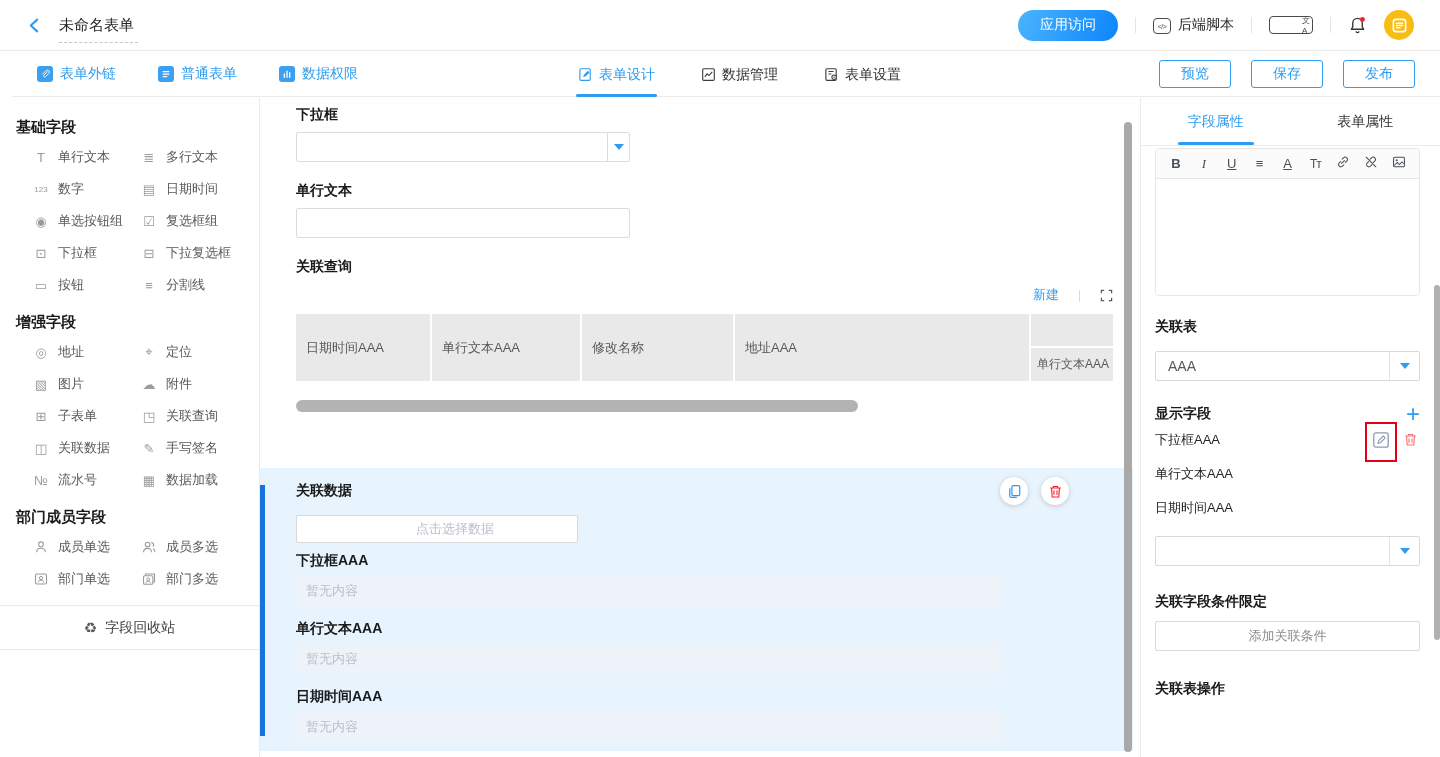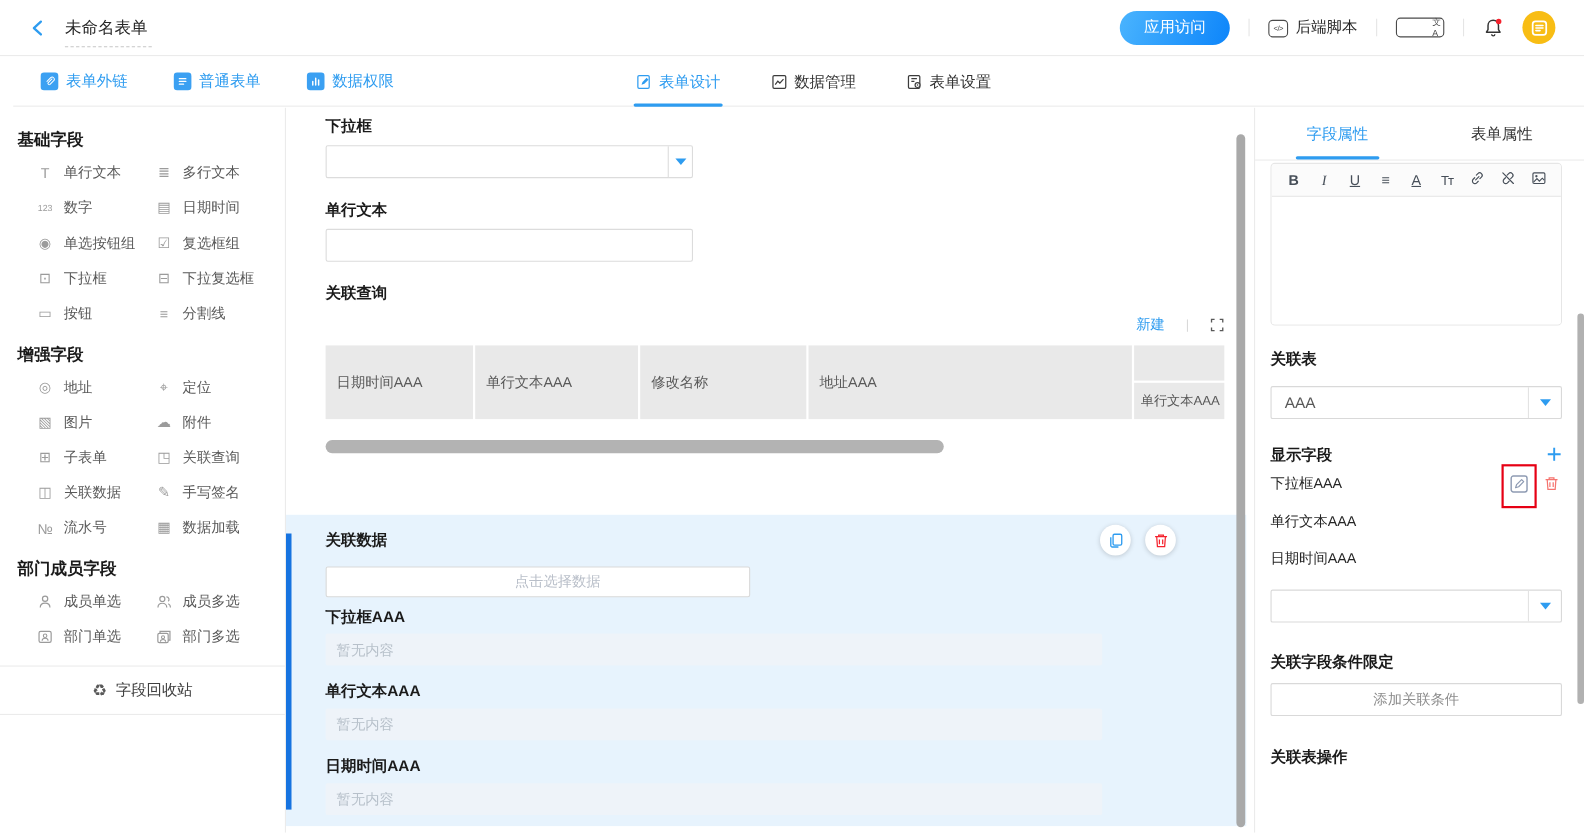--- a/index.html
+++ b/index.html
@@ -87,21 +87,21 @@
   .h-scrollbar { margin-top:19px; width:562px; height:12px; background:#b3b3b3; border-radius:7px; }
   .rel-block { margin:56px 0 0 -36px; width:873px; background:#e7f3fd; position:relative;
     padding:9px 0 10px 36px; }
   .rel-accent { position:absolute; left:0; top:17px; bottom:15px; width:5px; background:#1673e0; }
   .rel-head { display:flex; align-items:center; }
   .rel-title { font-size:14px; font-weight:bold; color:#1a1a1a; }
   .rel-actions { margin-left:auto; margin-right:64px; display:flex; gap:13px; }
   .circle-btn { width:28px; height:28px; border-radius:50%; background:#fff;
     box-shadow:0 1px 5px rgba(0,0,0,0.18); display:flex; align-items:center; justify-content:center;
     cursor:pointer; }
-  .rel-select { margin-top:10px; width:386px; height:28px; background:#fff;
+  .rel-select { margin-top:10px; width:282px; height:28px; background:#fff;
     border:1px solid #d9d9d9; border-radius:2px; display:flex; align-items:center;
     justify-content:center; font-size:13px; color:#b9bfc9; cursor:pointer;padding-left:36px; }
   .rel-sublabel { margin-top:9px; font-size:14px; font-weight:bold; color:#1a1a1a;
     height:16px; line-height:16px; }
   .rel-sublabel.gap { margin-top:15px; }
   .rel-subfield { margin-top:8px; width:706px; height:29px; background:#eef3f9; border-radius:2px;
     display:flex; align-items:center; padding-left:10px; font-size:13px; color:#b7c0ca; }
   .v-scrollbar { position:absolute; top:24px; bottom:5px; left:864px; width:8px;
     background:#a9a9a9; border-radius:4px; }
 
@@ -231,20 +231,25 @@
         <svg width="15" height="15" viewBox="0 0 16 16">
             <rect x="2" y="1.8" width="11" height="12.4" rx="1.2" fill="none" stroke="#3c3c3c" stroke-width="1.2"></rect>
             <path d="M4.8 4.8h5.4M4.8 7.5h3" stroke="#3c3c3c" stroke-width="1.1"></path>
             <circle cx="10.8" cy="11" r="2.4" fill="#fff" stroke="#3c3c3c" stroke-width="1.1"></circle>
             <circle cx="10.8" cy="11" r="0.8" fill="#3c3c3c"></circle>
           </svg>
         <span>表单设置</span>
       </span>
     </div>
 
+    <div class="tb-right">
+      <button class="ghost-btn">预览</button>
+      <button class="ghost-btn">保存</button>
+      <button class="ghost-btn">发布</button>
+    </div>
   </div>
 
   <div class="sidebar">
     <div class="sb-head">基础字段</div>
     <div class="sb-grid">
       <div class="sb-item">
           <span class="sb-ico">T</span>
           <span class="sb-lbl">单行文本</span>
         </div>
       <div class="sb-item">

